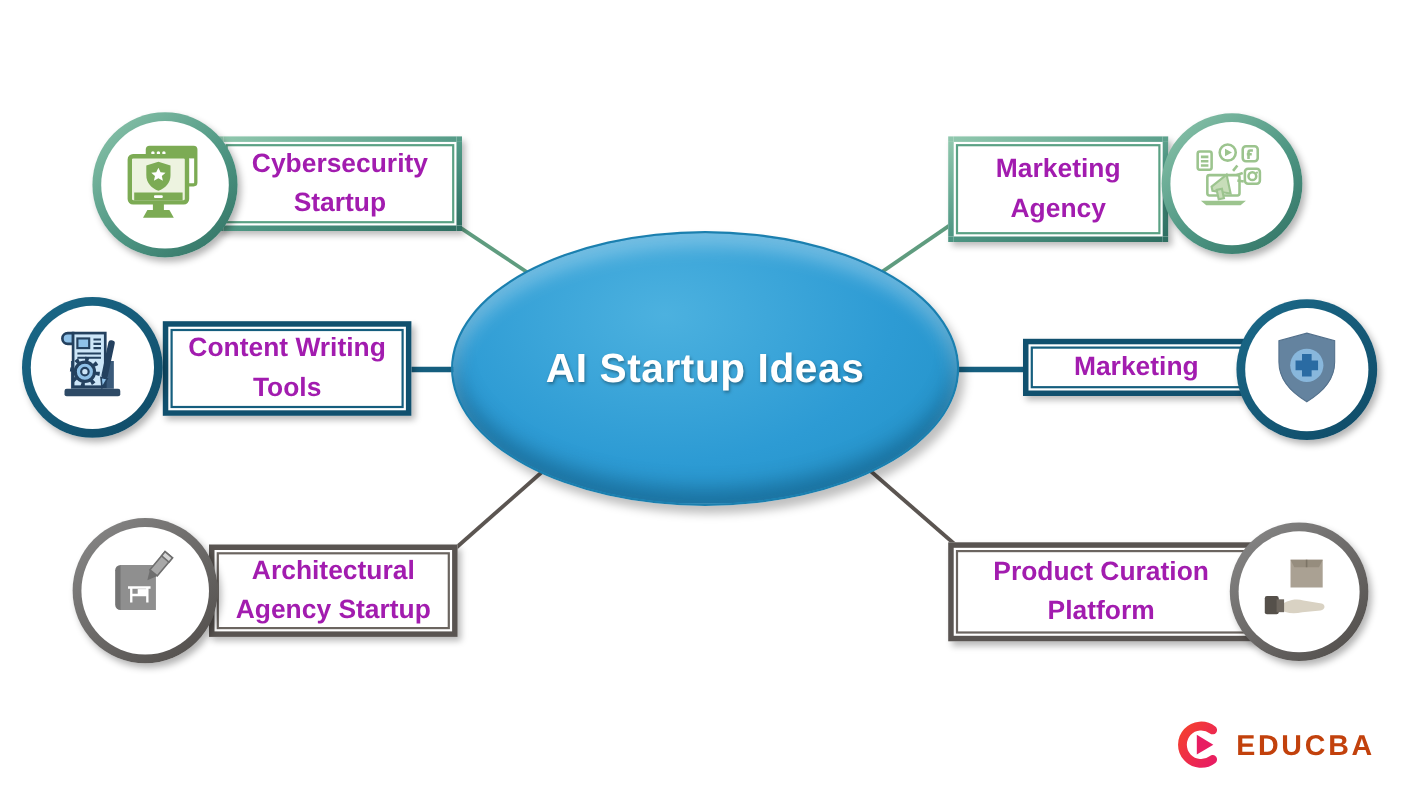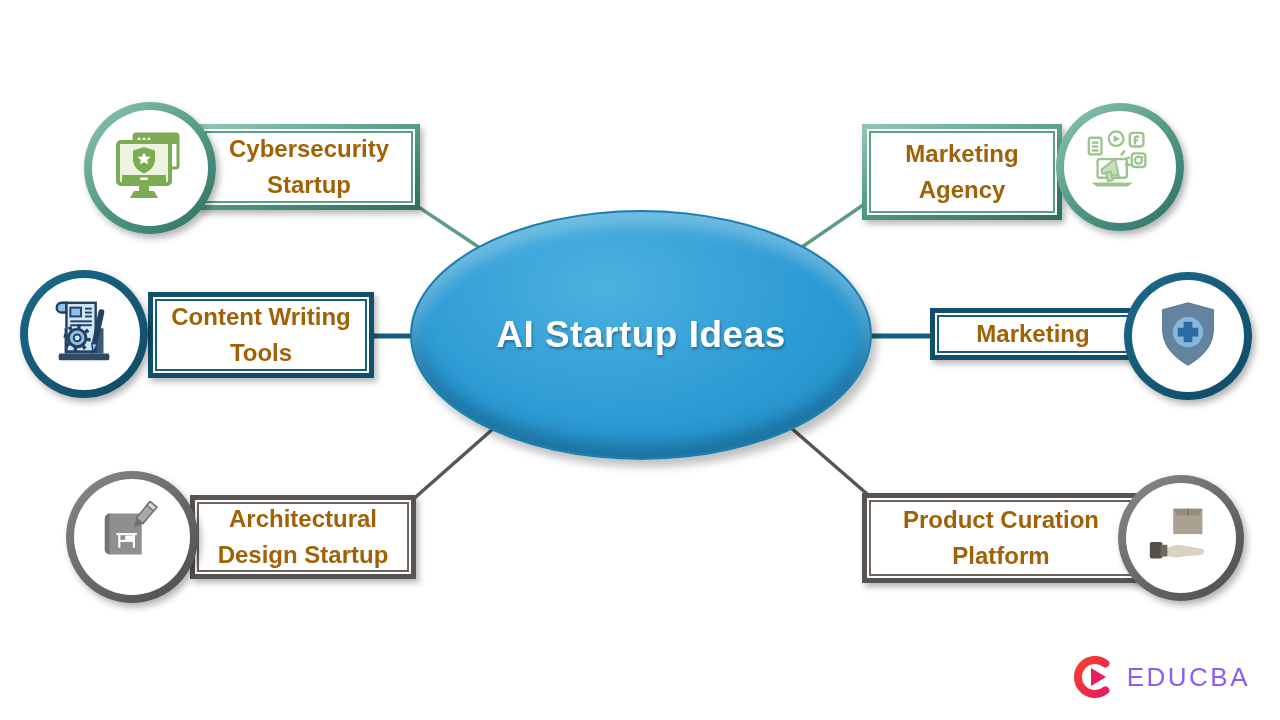--- a/index.html
+++ b/index.html
@@ -25,21 +25,21 @@
     text-shadow:1px 2px 3px rgba(0,0,0,0.35);
   }
 
   
   .nbox{
     position:absolute;background:#ffffff;z-index:3;
     display:flex;align-items:center;justify-content:center;
     box-shadow:3px 4px 6px rgba(0,0,0,0.28);
   }
   .nbox .lbl{
-    font-size:24px;font-weight:bold;color:#a16207;text-align:center;
+    font-size:24px;font-weight:bold;color:#a21caf;text-align:center;
     line-height:1.5;padding:0 8px;position:relative;z-index:2;
   }
   .nbox::before{content:"";position:absolute;inset:0;border:5px solid;pointer-events:none;}
   .nbox::after{content:"";position:absolute;inset:7px;border:2px solid;pointer-events:none;}
   .green-frame::before{border-image:linear-gradient(160deg,#8fc7ad 0%,#4e9683 55%,#2f6f62 100%) 1;}
   .green-frame::after{border-color:#5aa184;}
   .teal-frame::before{border-color:#10506e;}
   .teal-frame::after{border-color:#155e7e;}
   .gray-frame::before{border-color:#595451;}
   .gray-frame::after{border-color:#6b6560;}
@@ -51,21 +51,21 @@
     box-shadow:3px 4px 7px rgba(0,0,0,0.30);
   }
   .ncircle::before{content:"";position:absolute;inset:8px;background:#ffffff;border-radius:50%;}
   .ncircle svg{position:relative;z-index:1;}
   .green-ring{background:linear-gradient(140deg,#8fc7ad 0%,#4e9683 55%,#2f6f62 100%);}
   .teal-ring{background:linear-gradient(140deg,#1b6a8a,#0f4a66);}
   .gray-ring{background:linear-gradient(140deg,#8a8a8a,#4e4a47);}
 
   
   .brand{position:absolute;right:30px;bottom:20px;display:flex;align-items:center;gap:9px;z-index:5;}
-  .brand-text{font-size:26px;font-weight:normal;color:#8b5cf6;letter-spacing:2.5px;}
+  .brand-text{font-size:26px;font-weight:bold;color:#c2410c;letter-spacing:2.5px;}
 </style>
 </head>
 <body>
 
 <div id="canvas">
 
   <svg id="connectors" width="1280" height="720">
     <line x1="414" y1="204" x2="498" y2="260" stroke-width="3.5" stroke="#5f9c7f"></line>
     <line x1="370" y1="336" x2="430" y2="336" stroke-width="5" stroke="#155e7e"></line>
     <line x1="410" y1="502" x2="494" y2="428" stroke-width="3.5" stroke="#5b5551"></line>
@@ -78,21 +78,21 @@
     <span class="title">AI Startup Ideas</span>
   </div>
 
   <div class="nbox green-frame" style="left:198px;top:124px;width:222px;height:86px;">
     <span class="lbl">Cybersecurity Startup</span>
   </div>
   <div class="nbox teal-frame" style="left:148px;top:292px;width:226px;height:86px;">
     <span class="lbl">Content Writing Tools</span>
   </div>
   <div class="nbox gray-frame" style="left:190px;top:495px;width:226px;height:84px;">
-    <span class="lbl">Architectural Design Startup</span>
+    <span class="lbl">Architectural Agency Startup</span>
   </div>
   <div class="nbox green-frame" style="left:862px;top:124px;width:200px;height:96px;">
     <span class="lbl">Marketing Agency</span>
   </div>
   <div class="nbox teal-frame" style="left:930px;top:308px;width:206px;height:52px;">
     <span class="lbl">Marketing</span>
   </div>
   <div class="nbox gray-frame" style="left:862px;top:493px;width:278px;height:90px;">
     <span class="lbl">Product Curation Platform</span>
   </div>

